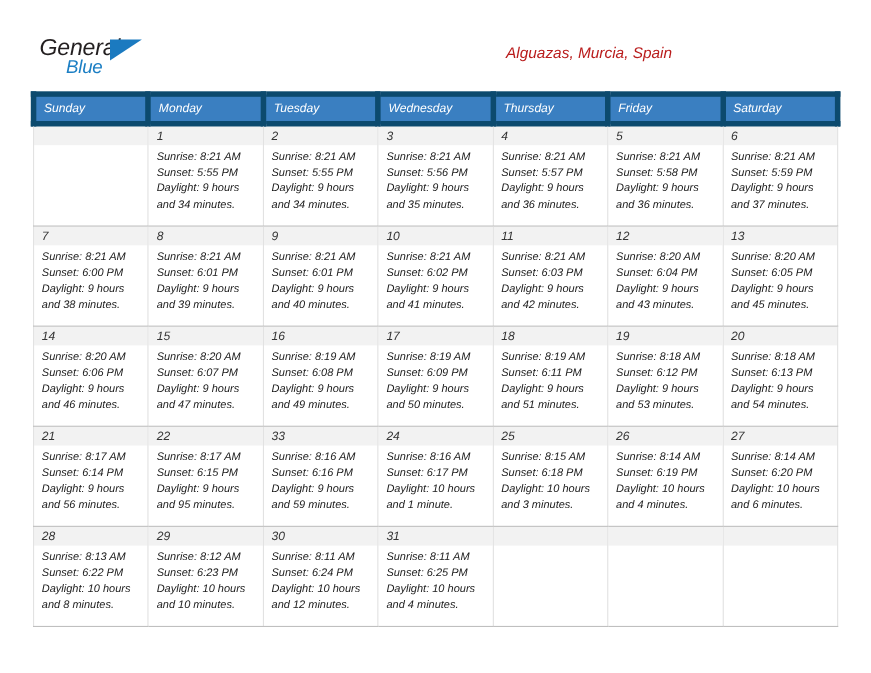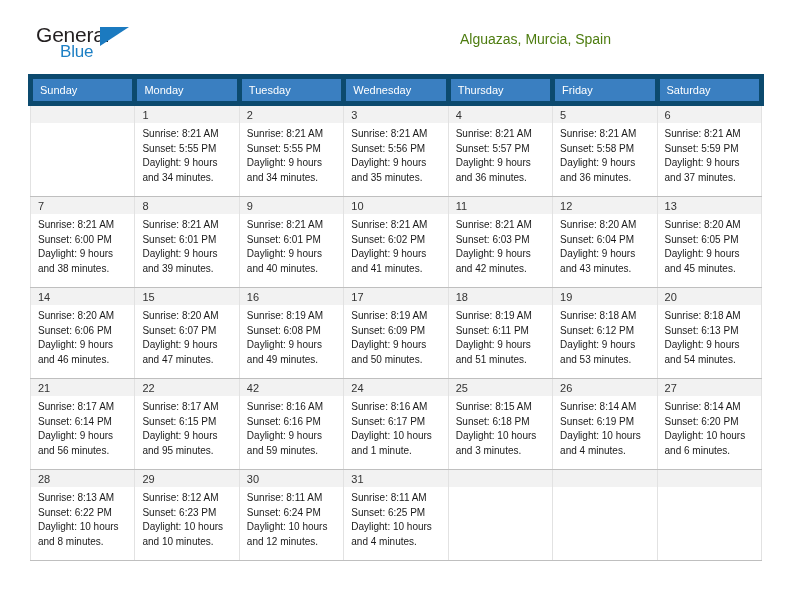--- a/index.html
+++ b/index.html
@@ -12,21 +12,22 @@
     height: 612px;
     font-family: "Liberation Sans", sans-serif;
     color: #000000;
     overflow: hidden;
   }
   .page {
     position: relative;
     width: 641px;
     height: 612px;
     box-sizing: border-box;
-    padding: 0 28px;
+    padding: 9px 28px;
+    font-style: italic;
   }
 
   
   .topbar {
     display: flex;
     align-items: flex-start;
     justify-content: space-between;
     height: 74px;
     padding-top: 22px;
     box-sizing: border-box;
@@ -68,21 +69,21 @@
   }
   .cal-title {
     font-size: 27px;
     color: #222222;
     line-height: 1.05;
     font-weight: normal;
     margin: 0;
   }
   .cal-location {
     font-size: 14px;
-    color: #4d7c0f;
+    color: #b91c1c;
     margin-top: 9px;
   }
 
   
   .calendar {
     width: 736px;
     border-collapse: collapse;
     table-layout: fixed;
   }
   .calendar th {
@@ -370,21 +371,21 @@
           <td>
             <div class="daynum">22</div>
             <div class="dayinfo">
               <div>Sunrise: 8:17 AM</div>
               <div>Sunset: 6:15 PM</div>
               <div>Daylight: 9 hours</div>
               <div>and 95 minutes.</div>
             </div>
           </td>
           <td>
-            <div class="daynum">42</div>
+            <div class="daynum">33</div>
             <div class="dayinfo">
               <div>Sunrise: 8:16 AM</div>
               <div>Sunset: 6:16 PM</div>
               <div>Daylight: 9 hours</div>
               <div>and 59 minutes.</div>
             </div>
           </td>
           <td>
             <div class="daynum">24</div>
             <div class="dayinfo">

